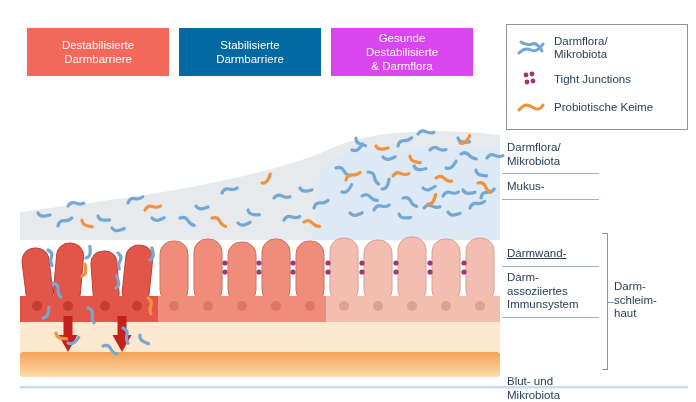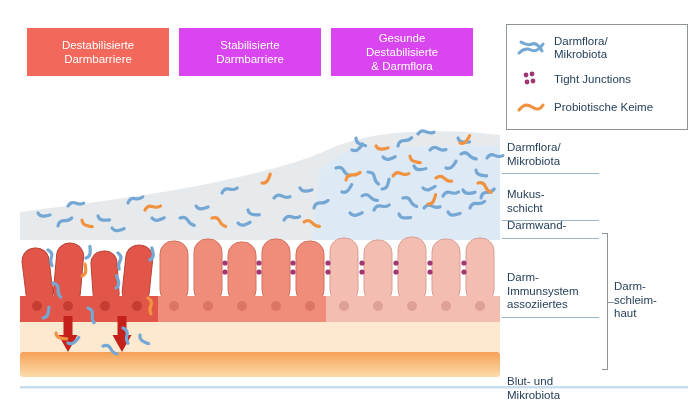--- a/index.html
+++ b/index.html
@@ -4,35 +4,35 @@
 <style>
   * { margin:0; padding:0; box-sizing:border-box; }
   body { font-family:"Liberation Sans", sans-serif; background:#fff; }
   .stage { position:relative; width:696px; height:402px; background:#fff; overflow:hidden; }
   .art { position:absolute; left:0; top:0; }
 
   .tbox { position:absolute; top:28px; height:48px; display:flex; flex-direction:column;
           justify-content:center; align-items:center; color:#fff; font-size:11.5px;
           line-height:1.22; text-align:center; }
   .tbox1 { left:27px;  width:142px; background:#f2685a; }
-  .tbox2 { left:179px; width:142px; background:#d946ef; }
+  .tbox2 { left:179px; width:142px; background:#0369a1; }
   .tbox3 { left:331px; width:142px; background:#d946ef; }
 
   .legend { position:absolute; left:506px; top:24px; width:182px; height:106px;
             border:1px solid #8d9499; background:#fff; display:flex; flex-direction:column;
             justify-content:space-around; padding:7px 10px; }
   .legend-row { display:flex; align-items:center; gap:9px; color:#27405a;
                 font-size:11.5px; line-height:1.15; }
   .licon { flex:0 0 auto; }
 
   .ln { display:block; }
 
   .slabel { position:absolute; left:502px; width:97px; color:#27405a; font-size:11.5px;
             line-height:1.18; padding:0 0 5px 5px; border-bottom:1px solid #9db4c6; }
-  .sl1 { top:141px; } .sl2 { top:188px; } .sl3 { top:219px; } .sl4 { top:271px; } .sl5 { top:332px;margin-top:43px; }
+  .sl1 { top:141px; } .sl2 { top:180px; } .sl3 { top:247px;text-decoration:underline; } .sl4 { top:271px; } .sl5 { top:332px;margin-top:43px; }
 
   .bracket { position:absolute; left:602px; top:233px; width:6px; height:137px;
              border-top:1.5px solid #8d9499; border-right:1.5px solid #8d9499;
              border-bottom:1.5px solid #8d9499; }
   .bracket::after { content:""; position:absolute; right:-7px; top:50%; width:6px; height:1.5px;
                     background:#8d9499; }
   .bracket-label { position:absolute; left:614px; top:280px; color:#27405a; font-size:11.5px;
                    line-height:1.18; }
 </style>
 </head>
@@ -257,29 +257,28 @@
       </div>
     </div>
   </div>
 
   <div class="slabel sl1">
     <span class="ln">Darmflora/</span>
     <span class="ln">Mikrobiota</span>
   </div>
   <div class="slabel sl2">
     <span class="ln">Mukus-</span>
-    <span class="ln">schicht</span>
   </div>
   <div class="slabel sl3">
     <span class="ln">Darmwand-</span>
   </div>
   <div class="slabel sl4">
     <span class="ln">Darm-</span>
+    <span class="ln">assoziiertes</span>
     <span class="ln">Immunsystem</span>
-    <span class="ln">assoziiertes</span>
   </div>
   <div class="slabel sl5">
     <span class="ln">Blut- und</span>
     <span class="ln">Mikrobiota</span>
   </div>
 
   <div class="bracket"></div>
   <div class="bracket-label">
     <span class="ln">Darm-</span>
     <span class="ln">schleim-</span>

